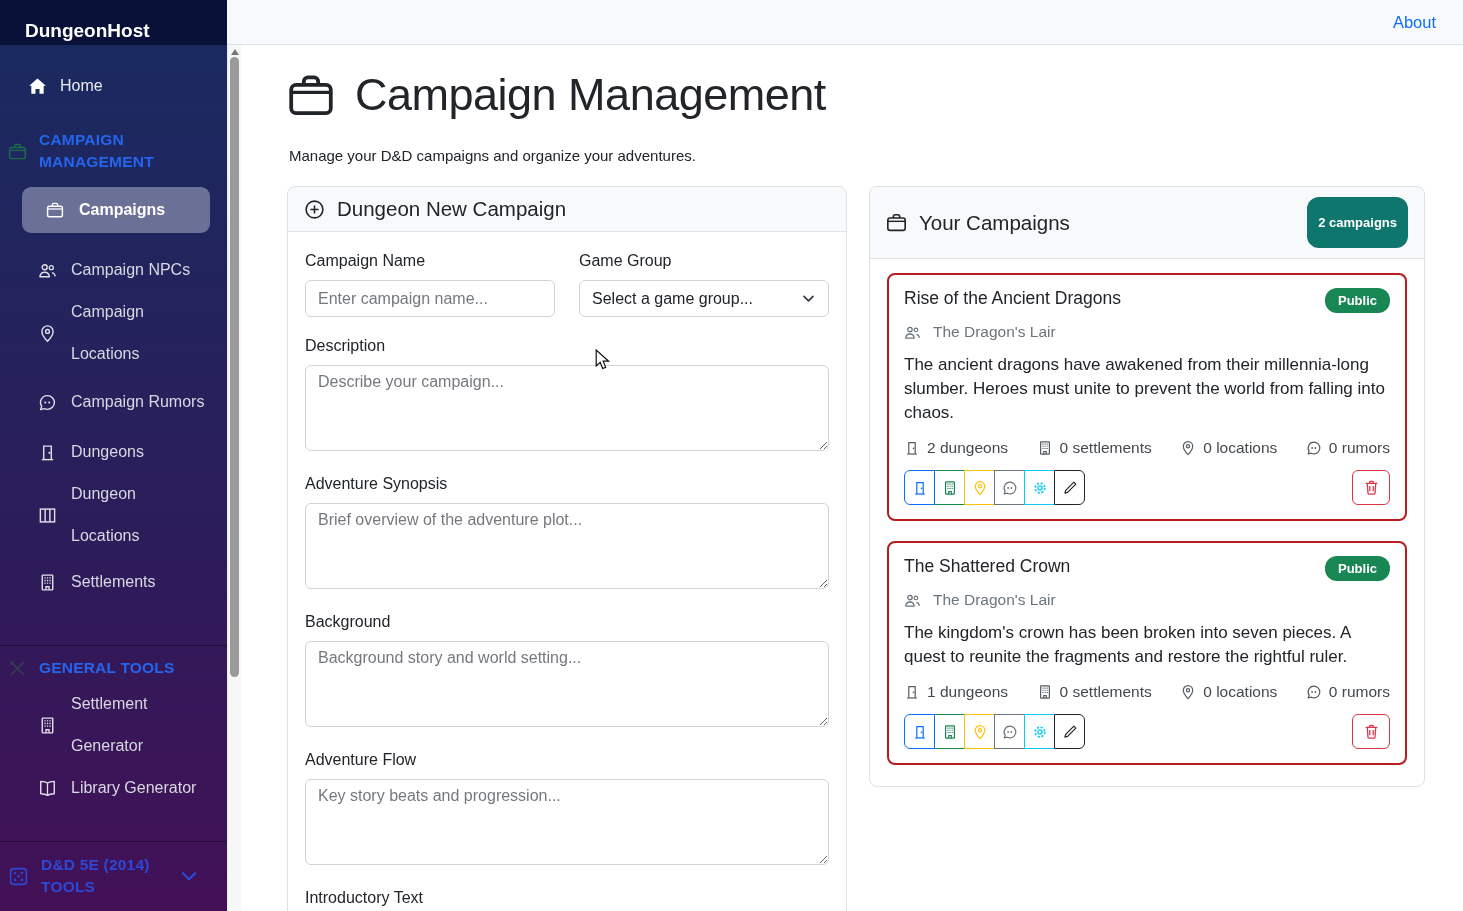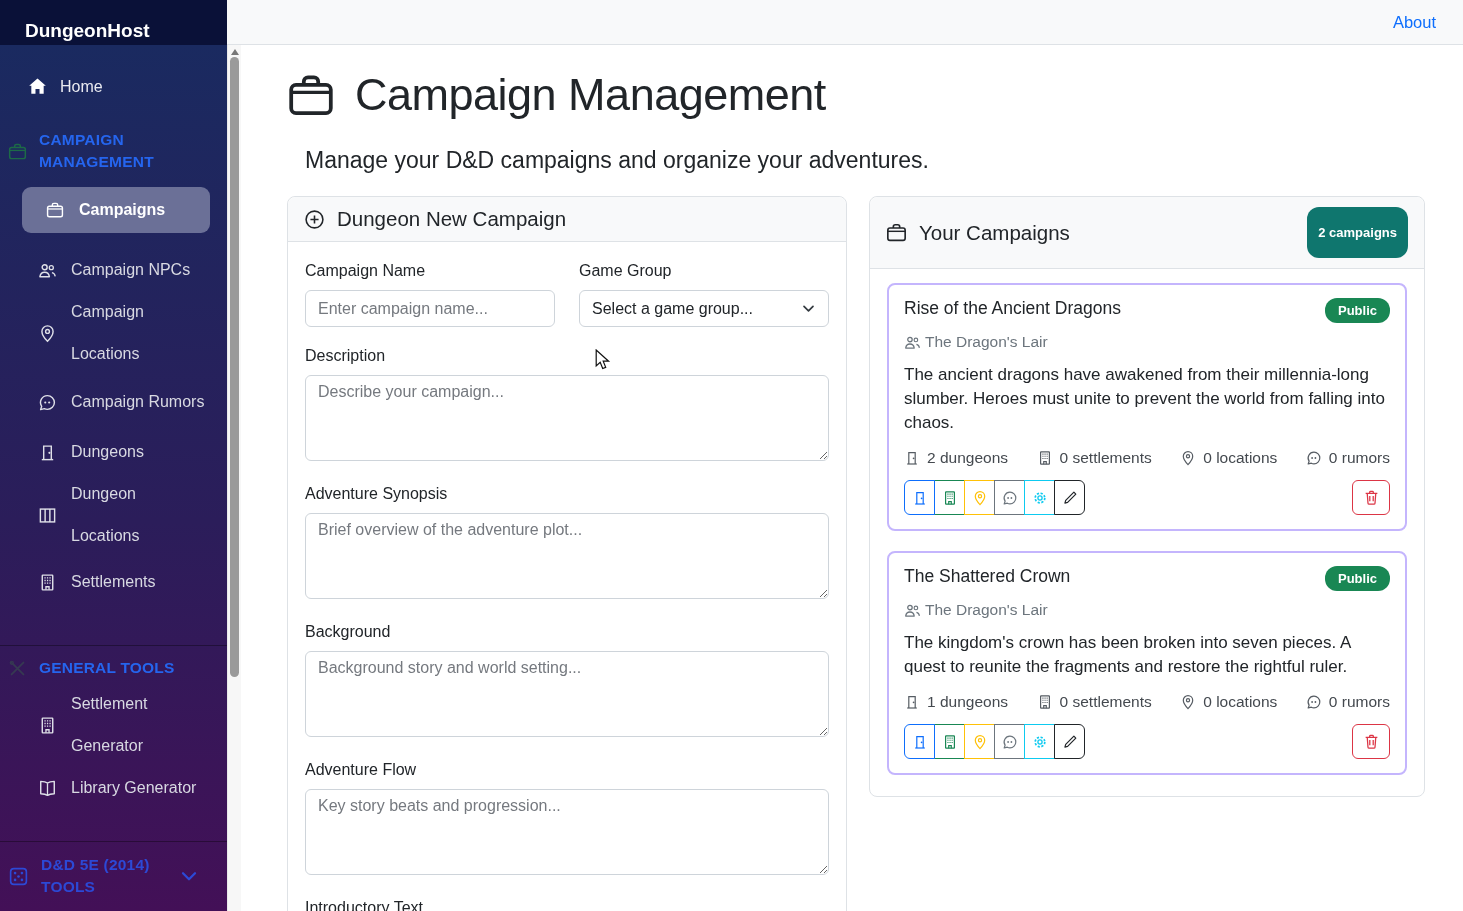--- a/index.html
+++ b/index.html
@@ -7,21 +7,21 @@
   svg{display:block}
   .app{display:flex;height:100%}
 
   
   .sidebar{width:241px;flex:none;position:relative}
   .brand{position:absolute;left:0;top:0;width:227px;height:62px;background:#0a1138;color:#fff;
          font-weight:bold;font-size:19px;display:flex;align-items:center;padding-left:25px;box-sizing:border-box}
   .navgap{position:absolute;right:0;top:0;width:14px;height:45px;background:#f8f9fa;border-bottom:1px solid #dee2e6;box-sizing:border-box}
   .side-nav{position:absolute;left:0;top:45px;bottom:0;width:227px;overflow:hidden;
             background:linear-gradient(180deg,#1a2a60 0%,#2b1d5a 55%,#431057 100%)}
-  .nav-row{display:flex;align-items:center}
+  .nav-row{display:flex;}
   .ni{flex:none;display:flex;align-items:center;justify-content:center}
   .home{margin:32px 0 0 28px;gap:13px;color:#e9eaf1;font-size:16px}
   .home .ni{color:#fff}
   .section-hdr{margin-top:33px;padding-left:8px;gap:12px;position:relative}
   .section-hdr .nt{font-weight:bold;font-size:15.5px;line-height:22px;letter-spacing:.2px;color:#2565ee}
   .section-hdr .nt span{display:block}
   .hdr-campaign .ni{color:#1d6b47}
   .hdr-general .ni{color:#363a52}
   .hdr-dnd .ni{color:#2c49d6}
   .hdr-dnd .nt{color:#2c49d6}
@@ -48,21 +48,21 @@
 
   
   .main{flex:1;display:flex;flex-direction:column;min-width:0}
   .topbar{height:45px;flex:none;background:#f8f9fa;border-bottom:1px solid #dee2e6;
           display:flex;align-items:center;justify-content:flex-end;padding-right:27px;box-sizing:border-box}
   .about{color:#0d6efd;font-size:16.5px;text-decoration:none;cursor:pointer}
   .content{padding:24px 38px 0 46px}
   .h1row{display:flex;align-items:center;gap:20px;color:#212529}
   .h1row .ic{color:#212529}
   .h1row h1{margin:0;font-size:45px;font-weight:400;letter-spacing:-.5px}
-  .subtitle{margin:26px 0 0 18px;font-size:23px;color:#212529}
+  .subtitle{margin:26px 0 0 2px;font-size:15px;color:#212529}
   .columns{display:flex;gap:22px;margin-top:22px;align-items:flex-start}
 
   .card{border:1px solid #dee2e6;border-radius:8px;background:#fff;box-sizing:border-box}
   .card-header{background:#f8f9fa;border-bottom:1px solid #dee2e6;border-radius:8px 8px 0 0;
                padding:10px 16px;display:flex;align-items:center;gap:12px;font-size:20.5px;color:#212529}
   .card-body{padding:14px 17px 17px}
 
   
   .form-card{width:560px}
   .frow{display:flex;gap:24px}
@@ -74,26 +74,26 @@
   .fselect{height:37px;display:flex;align-items:center;justify-content:space-between;padding:0 12px;cursor:pointer}
   .fselect .chev{color:#343a40}
   input.control{height:37px;padding:0 12px;outline:none}
   textarea.control{height:86px;padding:7px 12px;outline:none}
   .control::placeholder{color:#75797f}
 
   
   .campaigns-card{width:556px}
   .count-badge{margin-left:auto;background:#0f766e;color:#fff;font-size:13px;font-weight:bold;
                padding:18px 11px;border-radius:12px}
-  .camp-card{border:2px solid #c4b5fd;border-radius:8px;padding:13px 15px 14px;margin-bottom:20px}
+  .camp-card{border:2px solid #b91c1c;border-radius:8px;padding:13px 15px 14px;margin-bottom:20px}
   .camp-card:last-child{margin-bottom:4px}
   .cc-top{display:flex;justify-content:space-between;align-items:flex-start}
   .cc-title{font-size:17.5px;color:#212529}
   .badge-public{background:#198754;color:#fff;font-size:13px;font-weight:bold;padding:5px 13px;border-radius:12px}
-  .cc-group{display:flex;align-items:center;gap:4px;margin-top:10px;color:#6c757d;font-size:15.5px}
+  .cc-group{display:flex;align-items:center;gap:12px;margin-top:10px;color:#6c757d;font-size:15.5px}
   .cc-desc{margin-top:12px;font-size:17px;color:#212529;line-height:24px}
   .cc-stats{display:flex;justify-content:space-between;margin-top:14px;color:#44494f;font-size:15.5px}
   .stat{display:flex;align-items:center;gap:7px}
   .stat .ni{color:#565c63}
   .cc-actions{display:flex;justify-content:space-between;align-items:center;margin-top:13px}
   .btn-group{display:flex}
   .abtn{width:31px;height:35px;background:#fff;border:1px solid;display:flex;align-items:center;justify-content:center;
         margin-left:-1px;cursor:pointer;padding:0;position:relative}
   .abtn:first-child{border-top-left-radius:6px;border-bottom-left-radius:6px;margin-left:0}
   .abtn:last-child{border-top-right-radius:6px;border-bottom-right-radius:6px}

